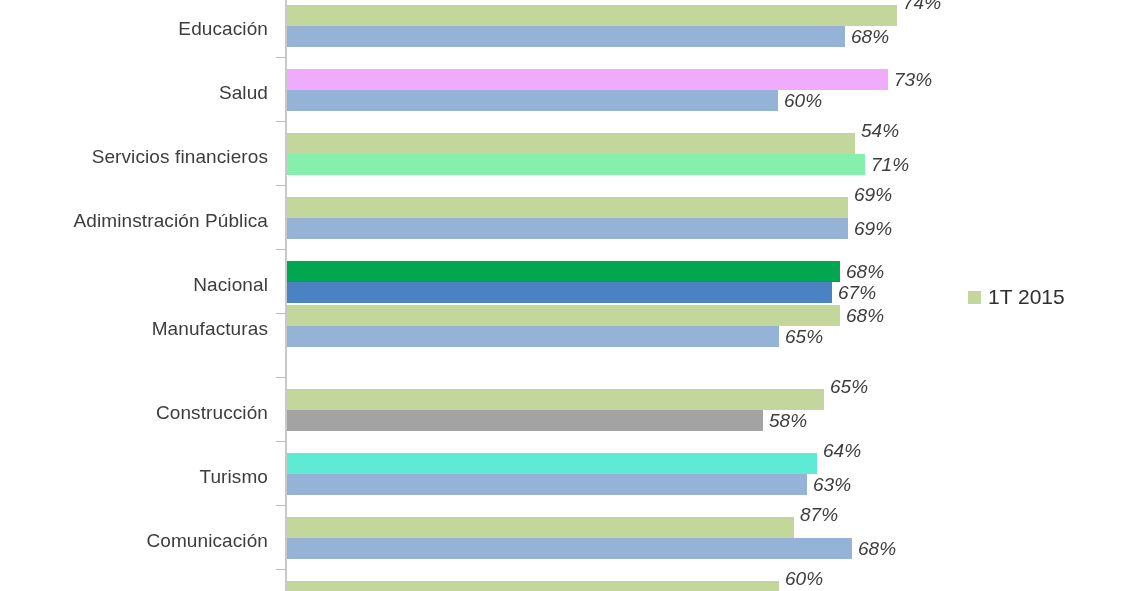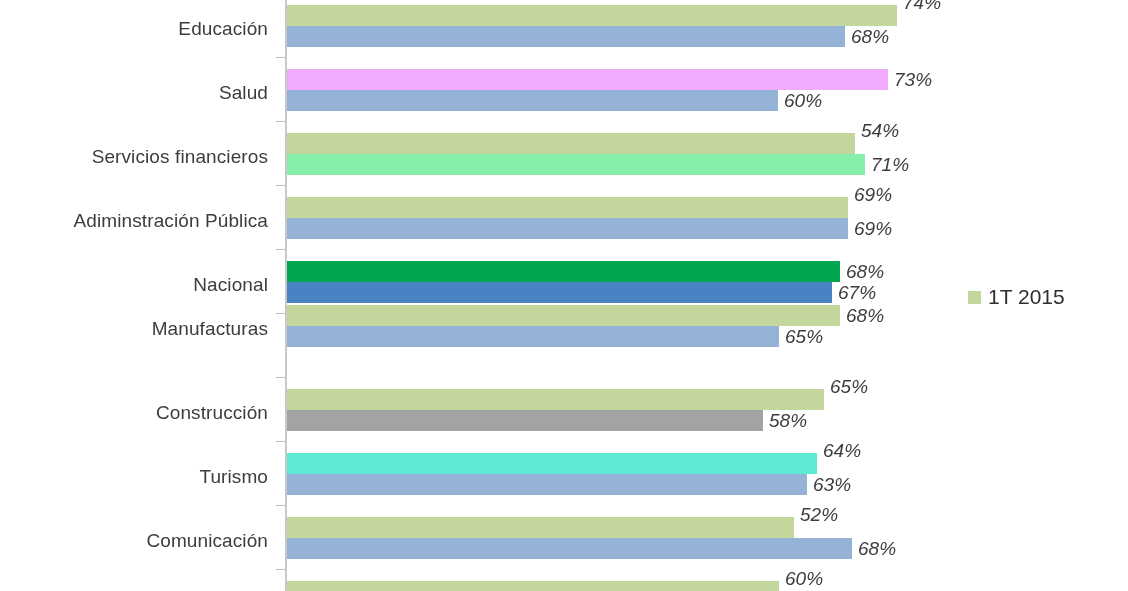--- a/index.html
+++ b/index.html
@@ -230,21 +230,21 @@
             </div>
             <div class="bar s2" style="width:520px;background:#95b3d7">
               <span class="bar-value">63%</span>
             </div>
           </div>
         </div>
         <div class="row" style="top:512px">
           <div class="cat-label">Comunicación</div>
           <div class="bars">
             <div class="bar s1 label-above" style="width:507px;background:#c3d69b">
-              <span class="bar-value">52%</span>
+              <span class="bar-value">87%</span>
             </div>
             <div class="bar s2" style="width:565px;background:#95b3d7">
               <span class="bar-value">68%</span>
             </div>
           </div>
         </div>
         <div class="row" style="top:576px">
           <div class="bars">
             <div class="bar s1 label-above" style="width:492px;background:#c3d69b">
               <span class="bar-value">60%</span>

